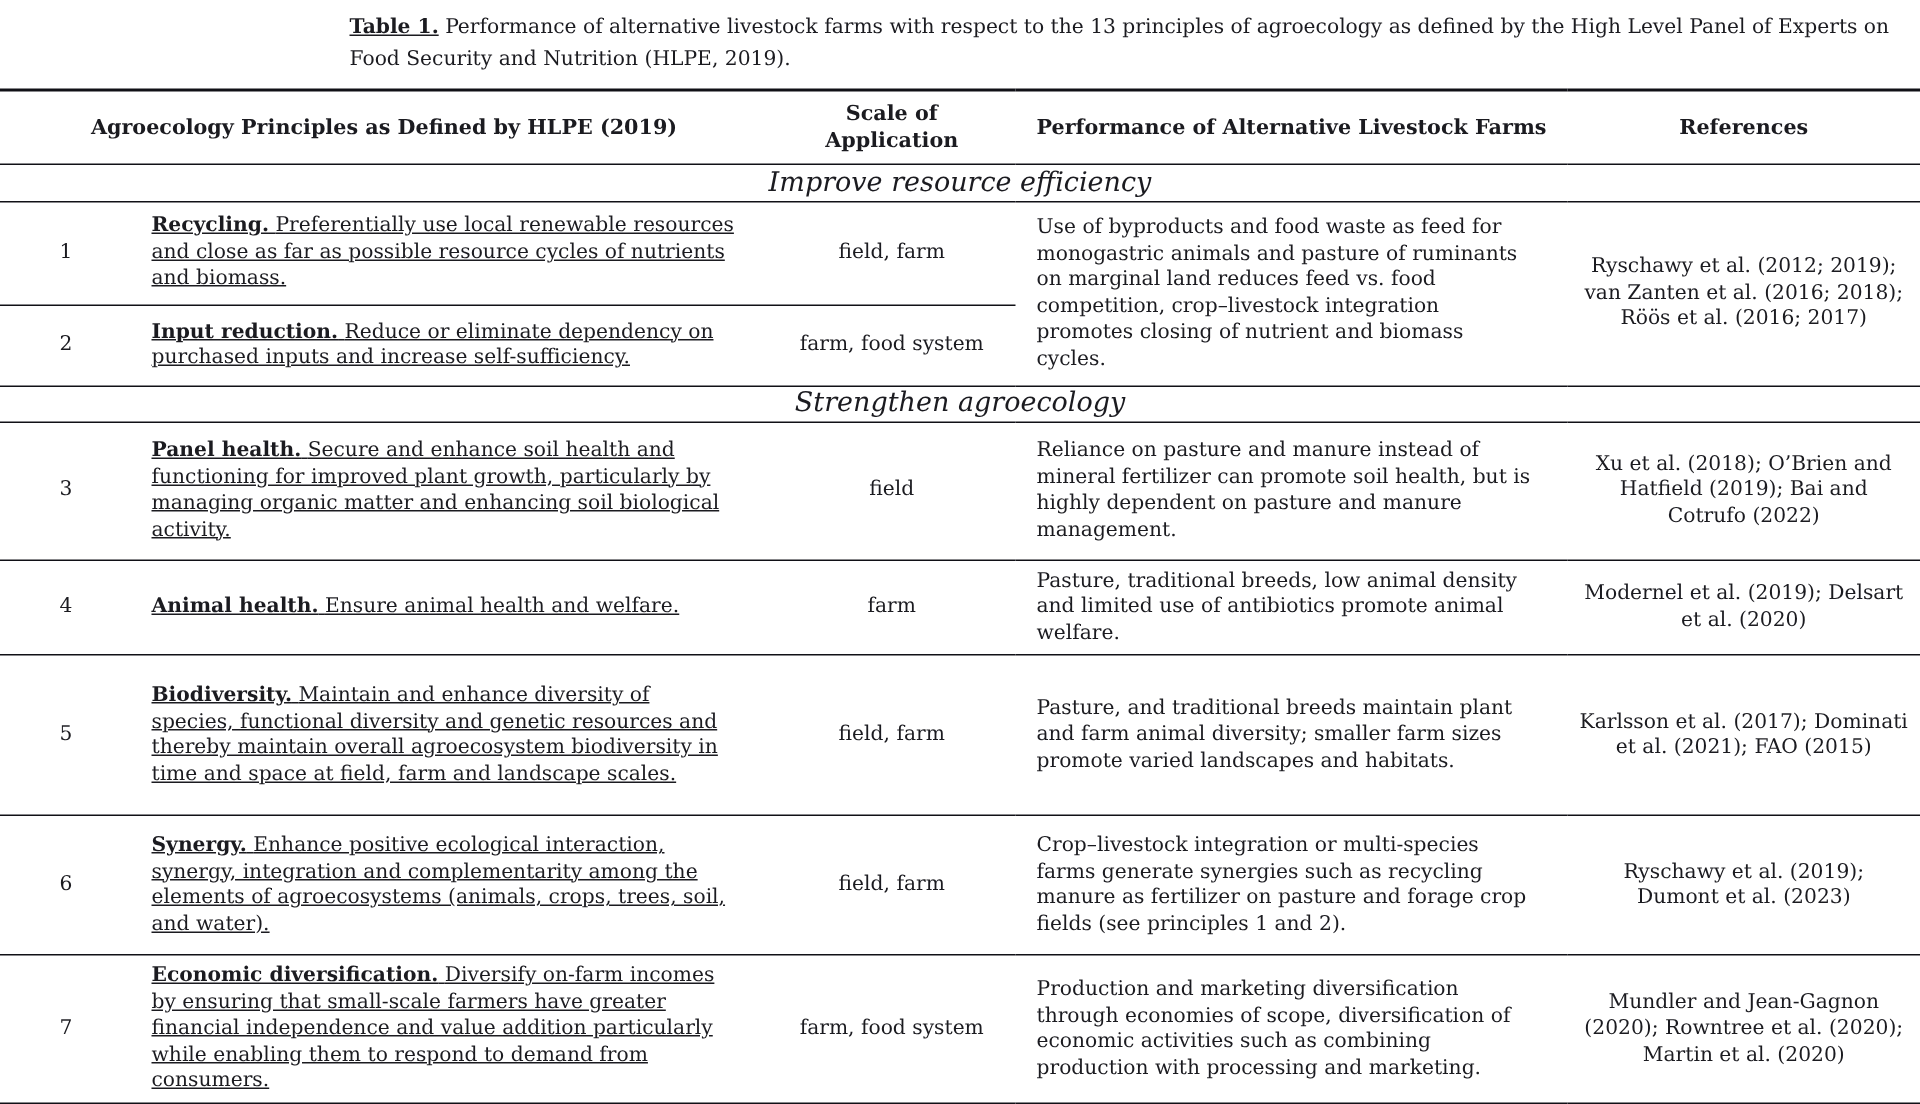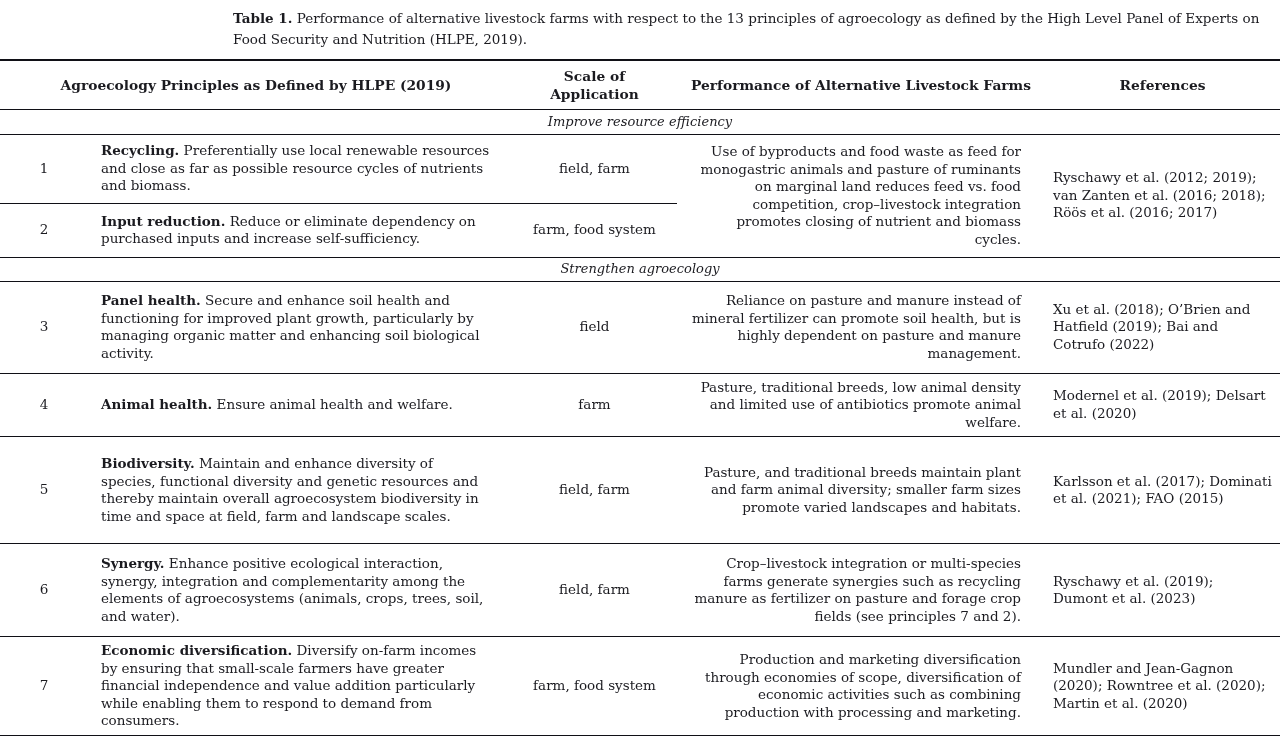--- a/index.html
+++ b/index.html
@@ -9,21 +9,21 @@
     color: #1b1b20;
     font-family: "DejaVu Serif", "Liberation Serif", serif;
     overflow: hidden;
   }
   .caption {
     margin: 8px 6px 9px 233px;
     font-size: 13.5px;
     line-height: 21px;
     text-align: left;
   }
-  .caption .cap-label { font-weight: bold; }
+  .caption .cap-label { font-weight: bold; text-decoration: underline; }
   table.agro {
     border-collapse: collapse;
     table-layout: fixed;
     width: 1280px;
     border-top: 2.5px solid #101016;
     border-bottom: 3px solid #101016;
   }
   col.c-num  { width: 88px; }
   col.c-prin { width: 424px; }
   col.c-scale{ width: 165px; }
@@ -40,29 +40,29 @@
     text-align: center;
     border-bottom: 1.5px solid #101016;
     font-size: 13.8px;
     line-height: 18px;
     padding: 2px 13px;
   }
   tbody td { border-bottom: 1.3px solid #101016; }
   tr.section-row td {
     text-align: center;
     font-style: italic;
-    font-size: 13px;
+    font-size: 18px;
     padding: 2px 16px;
   }
   td.num { text-align: center; }
-  td.principle { text-align: left; padding: 5px 22px 5px 13px; }
+  td.principle { text-align: left; padding: 5px 22px 5px 13px; text-decoration: underline; }
   .lead { font-weight: bold; }
   td.scale { text-align: center; padding: 2px 14px; }
-  td.perf { text-align: right; padding: 5px 24px 5px 14px; }
-  td.refs { text-align: left; padding: 2px 8px; }
+  td.perf { text-align: left; padding: 5px 24px 5px 14px; }
+  td.refs { text-align: center; padding: 2px 8px; }
   tr.last-row td { border-bottom: none; }
 </style>
 </head>
 <body>
 
 <div class="caption">
   <span class="cap-label">Table 1.</span>
   <span>Performance of alternative livestock farms with respect to the 13 principles of agroecology as defined by the High Level Panel of Experts on Food Security and Nutrition (HLPE, 2019).</span>
 </div>
 
@@ -144,21 +144,21 @@
       <td class="refs">Karlsson et al. (2017); Dominati et al. (2021); FAO (2015)</td>
     </tr>
 
     <tr style="height:93px;">
       <td class="num">6</td>
       <td class="principle">
         <span class="lead">Synergy.</span>
         <span>Enhance positive ecological interaction, synergy, integration and complementarity among the elements of agroecosystems (animals, crops, trees, soil, and water).</span>
       </td>
       <td class="scale">field, farm</td>
-      <td class="perf">Crop–livestock integration or multi-species farms generate synergies such as recycling manure as fertilizer on pasture and forage crop fields (see principles 7 and 2).</td>
+      <td class="perf">Crop–livestock integration or multi-species farms generate synergies such as recycling manure as fertilizer on pasture and forage crop fields (see principles 1 and 2).</td>
       <td class="refs">Ryschawy et al. (2019); Dumont et al. (2023)</td>
     </tr>
 
     <tr class="last-row" style="height:100px;">
       <td class="num">7</td>
       <td class="principle">
         <span class="lead">Economic diversification.</span>
         <span>Diversify on-farm incomes by ensuring that small-scale farmers have greater financial independence and value addition particularly while enabling them to respond to demand from consumers.</span>
       </td>
       <td class="scale">farm, food system</td>

